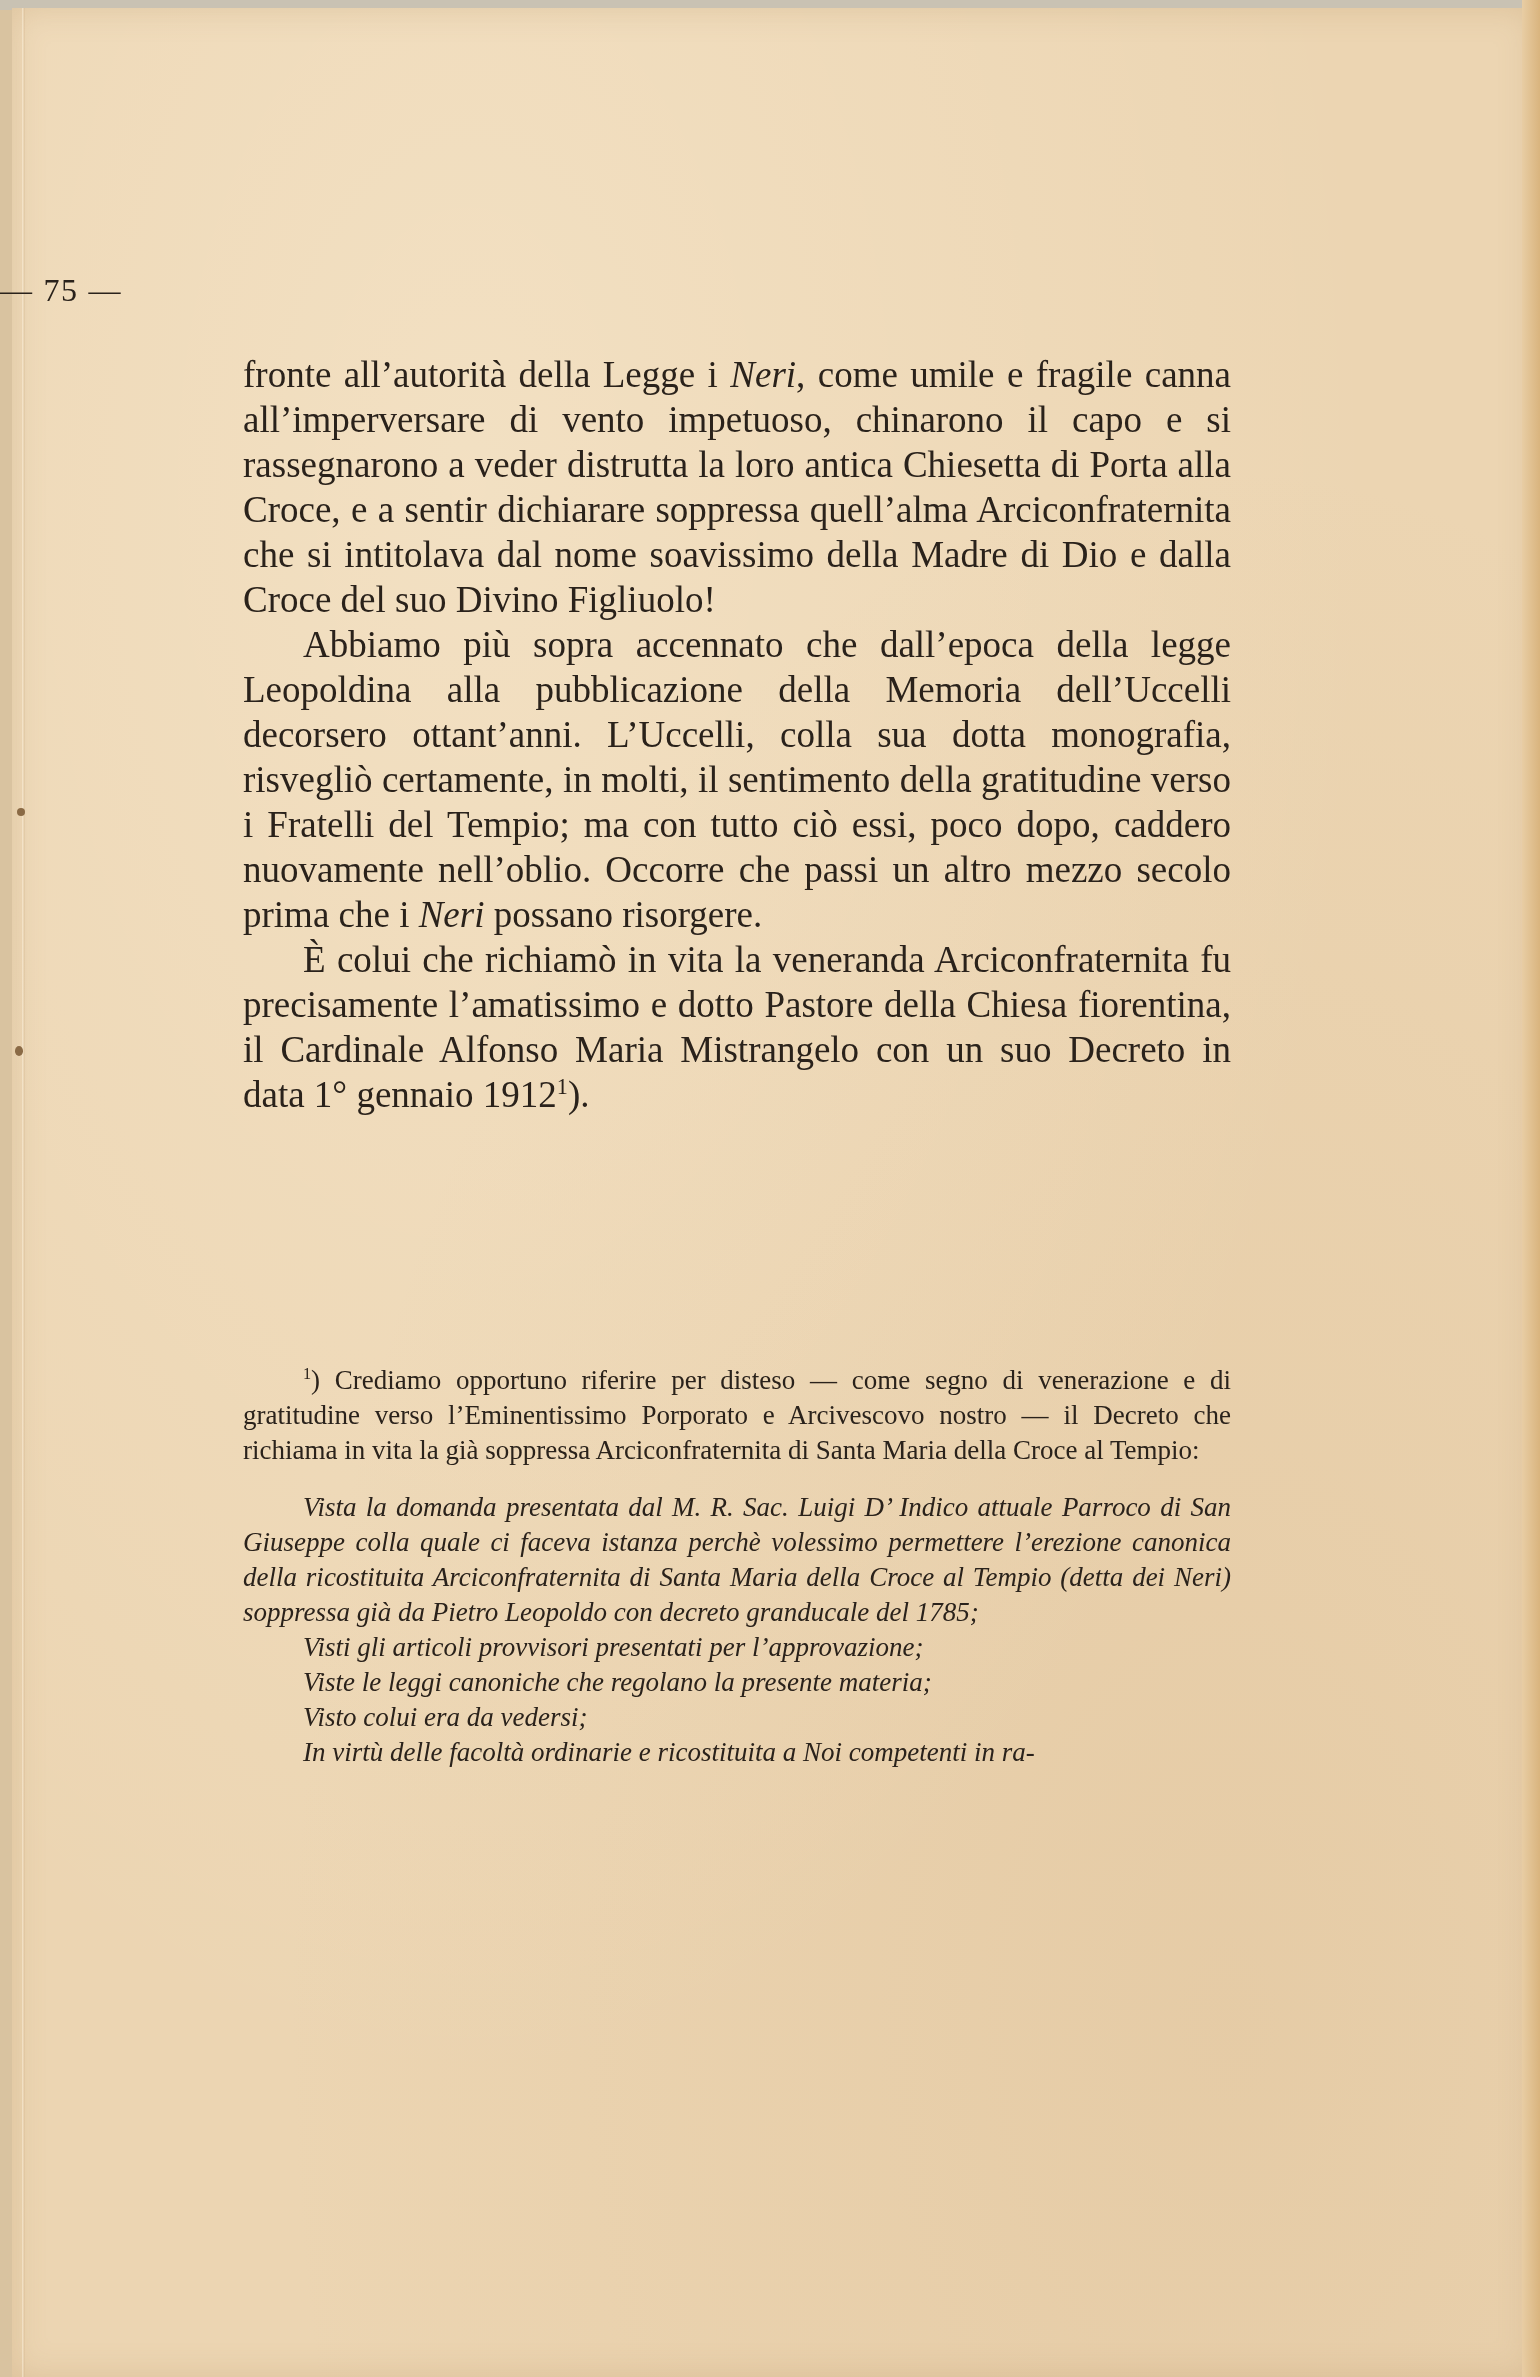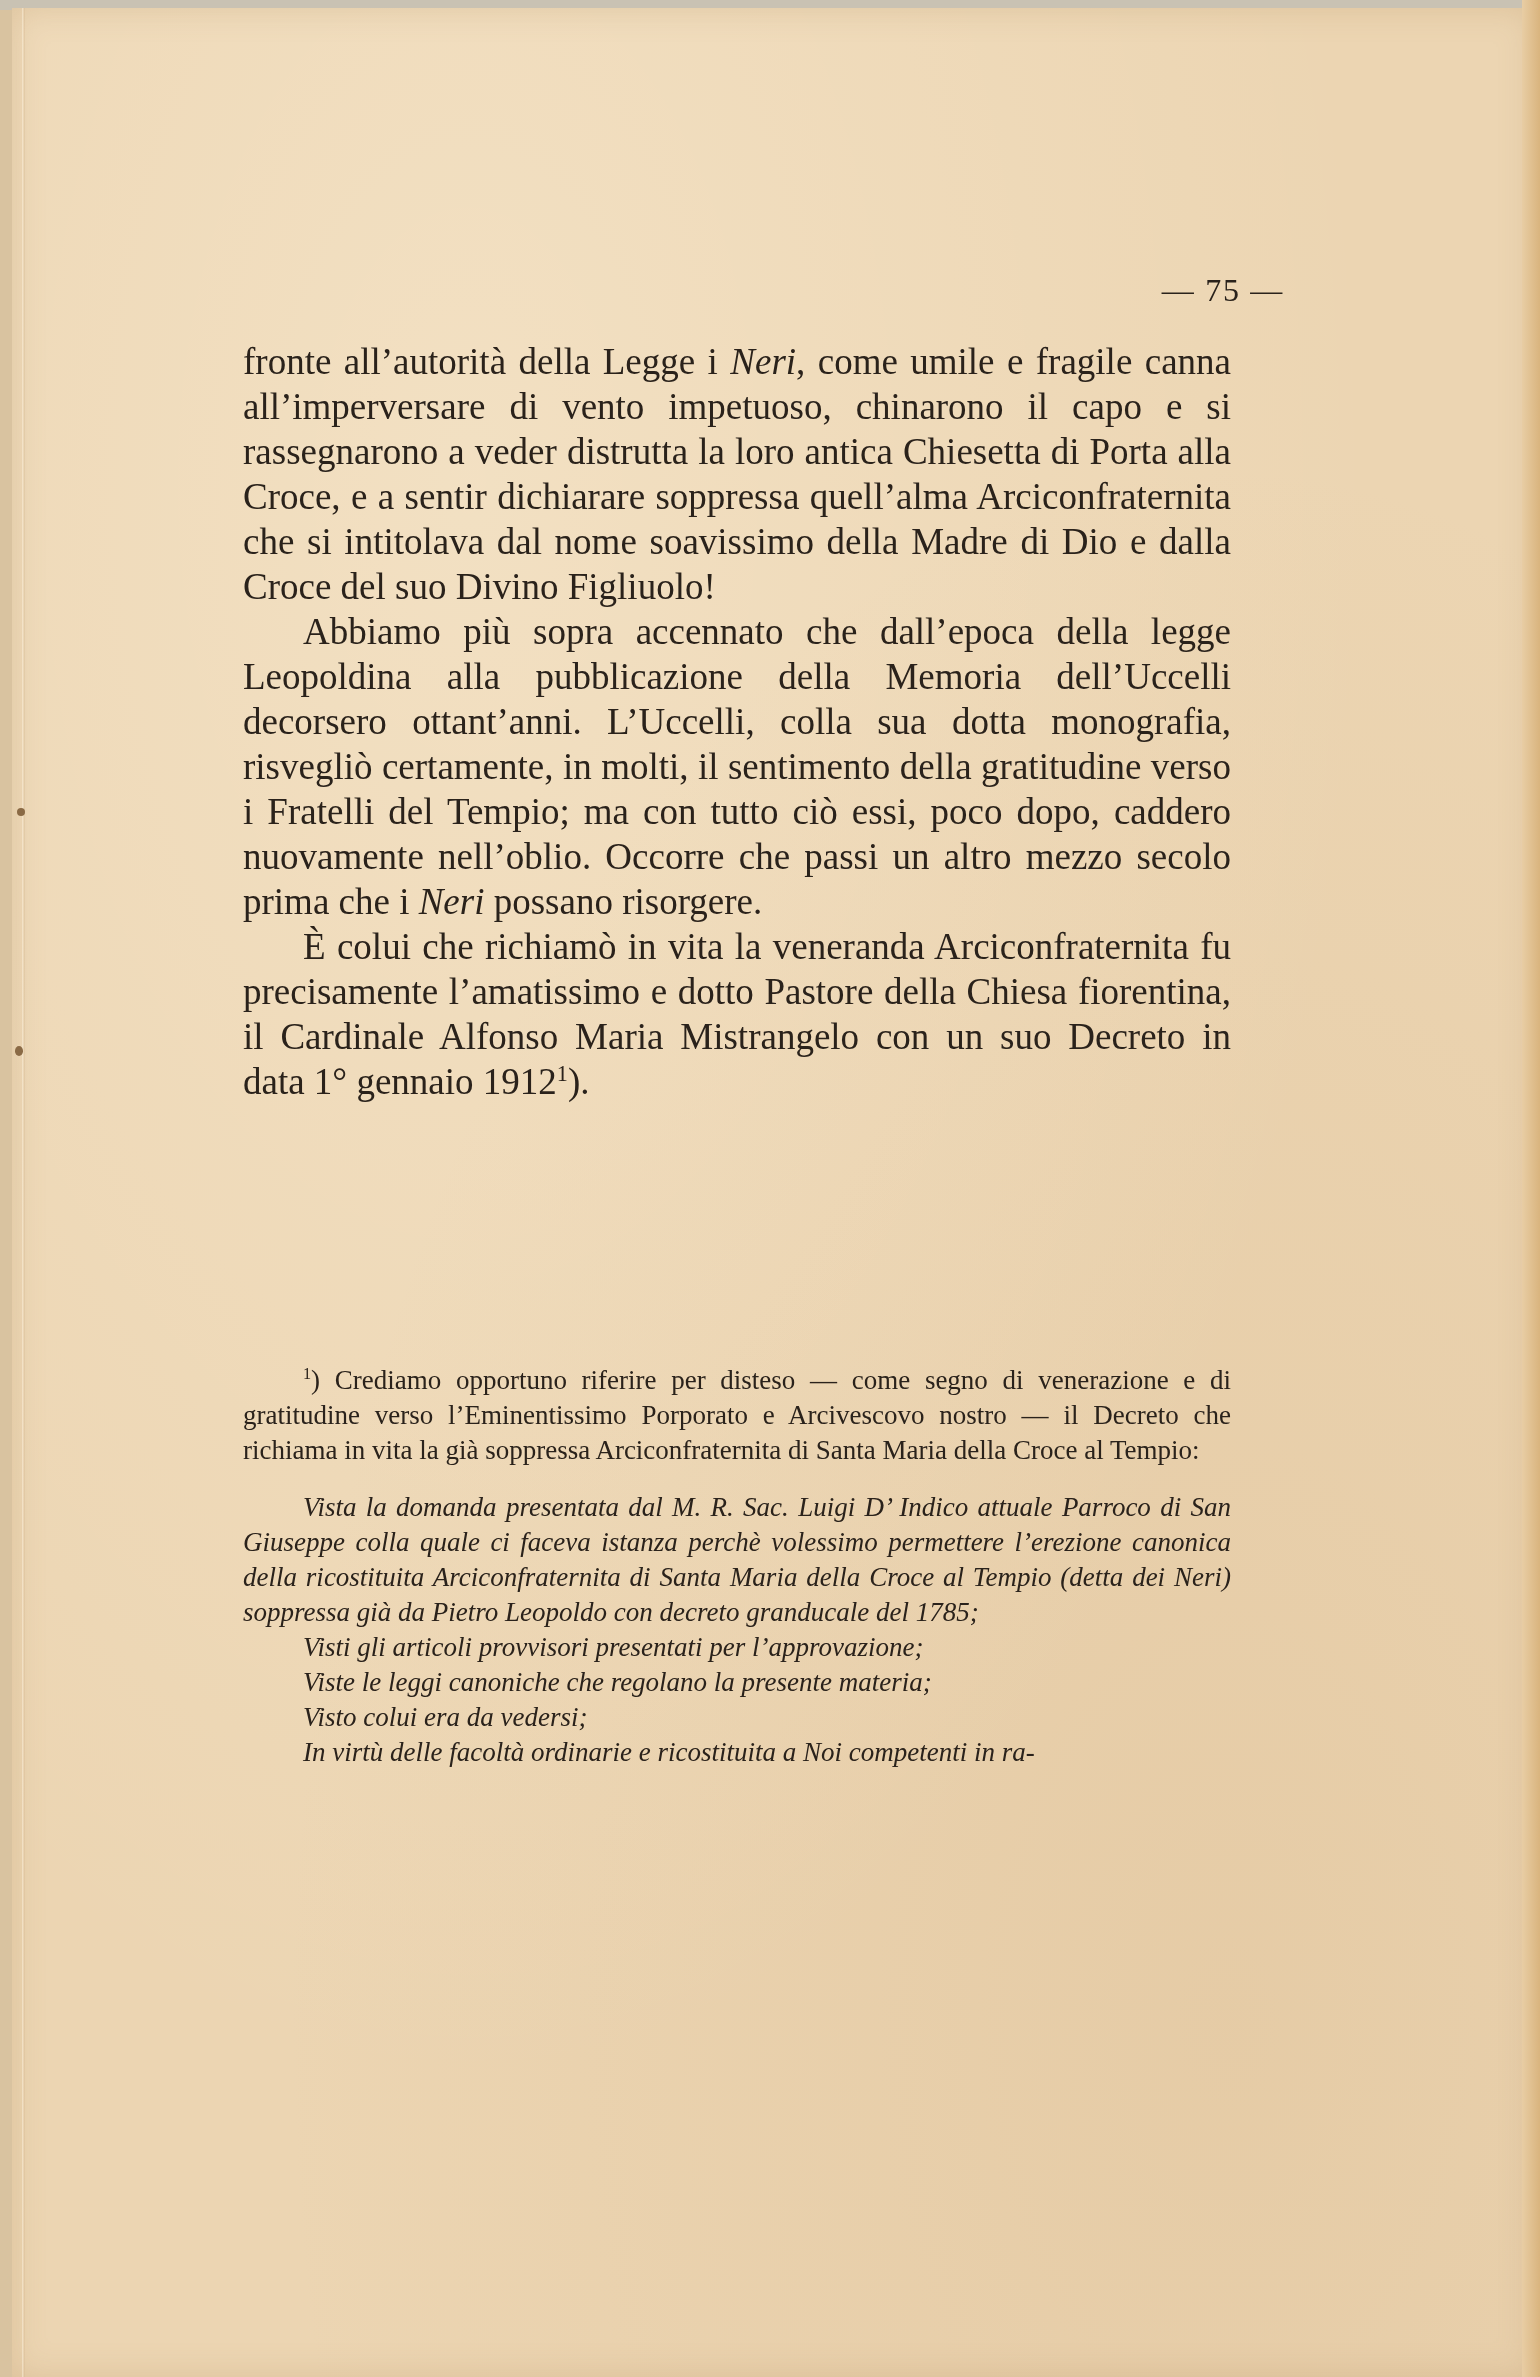--- a/index.html
+++ b/index.html
@@ -16,23 +16,23 @@
       radial-gradient(ellipse at 30% 20%, rgba(255,245,225,0.35), transparent 60%),
       radial-gradient(ellipse at 80% 85%, rgba(200,160,110,0.18), transparent 55%);
     box-shadow: inset 0 0 33px rgba(170,130,80,0.25);
   }
   .fold { position: absolute; left: 22px; top: 8.4px; width: 3.3px; height: 2369px;
     background: linear-gradient(to right, rgba(255,245,225,0.6), rgba(190,150,100,0.25)); }
   .right-edge { position: absolute; right: 0; top: 0; width: 18.4px; height: 2377px;
     background: linear-gradient(to right, #e8cda4, #d9b47e); }
   .top-edge { position: absolute; left: 0; top: 0; width: 1540px; height: 10px; background: #c9c2b3; }
   .text-block { position: absolute; left: 243px; width: 988px; }
-  .folio { position: absolute; top: 272px; left: 0; width: 1284px; text-align: right;
+  .folio { position: absolute; top: 272px; left: 0; width: 1284px; text-align: left;
     font-size: 32px; letter-spacing: 1.7px; }
-  .body-text { top: 339px; font-size: 37px; line-height: 45px; text-align: justify; }
+  .body-text { top: 352px; font-size: 37px; line-height: 45px; text-align: justify; }
   .body-text p { margin: 0; }
   .body-text p.indent { text-indent: 60px; }
   em { font-style: italic; }
   .fn { top: 1356px; font-size: 27px; line-height: 35px; text-align: justify; margin-top: 7px; }
   .fn p { margin: 0; }
   .fn .indent { text-indent: 60px; }
   .sc { font-variant: small-caps; letter-spacing: 0.4px; }
   .heading-block { margin-top: 23.4px; }
   .heading-block .l2 { padding-left: 60px; }
   .decree { margin-top: 22px; font-style: italic; }

